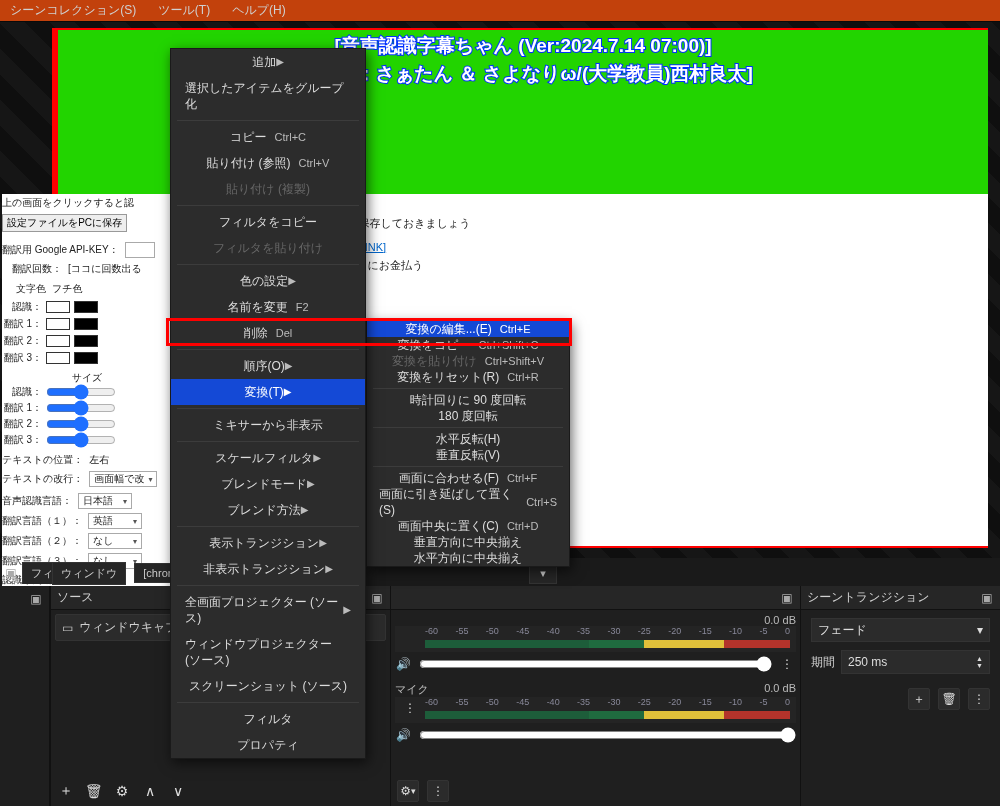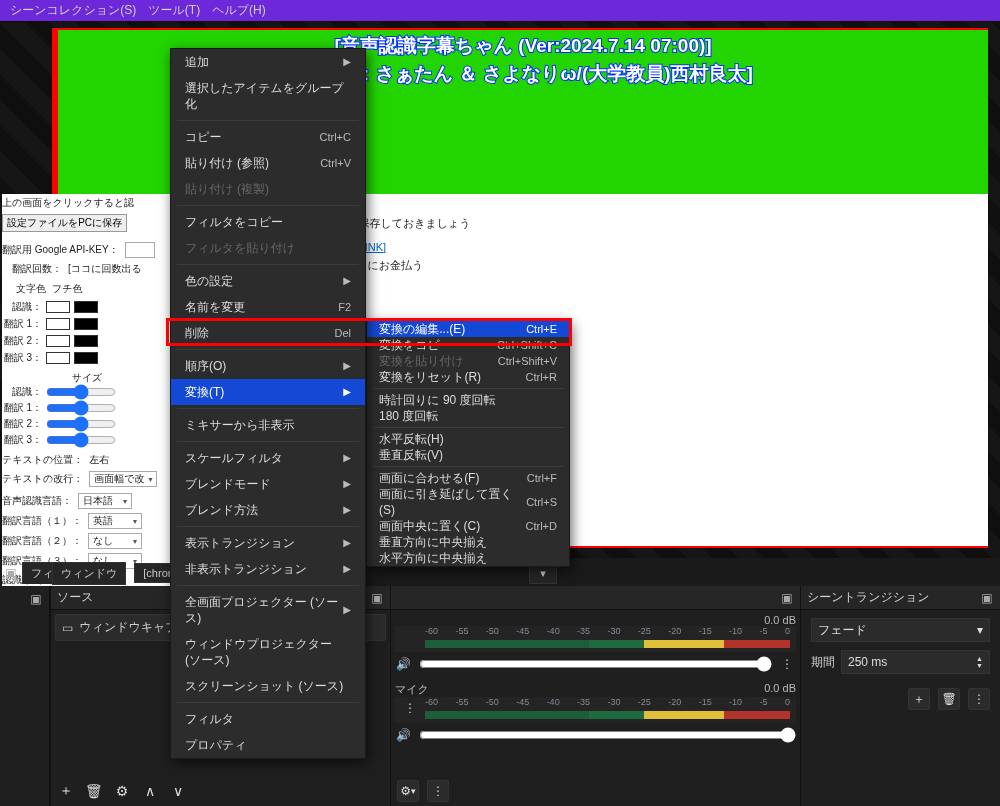--- a/index.html
+++ b/index.html
@@ -1,19 +1,19 @@
 <!DOCTYPE html>
 <html><head>
 <meta charset="utf-8">
 <style>
 * { margin: 0; padding: 0; box-sizing: border-box; }
 body { width: 1000px; height: 806px; background: #1a1a1a; font-family: "Meiryo", sans-serif; font-size: 12px; color: #d0d0d0; overflow: hidden; position: relative; }
 
 
-.menubar { height: 22px; background: #6d28d9; display: flex; align-items: center; padding-left: 4px; gap: 0; border-bottom: 1px solid #0a0a0a; }
+.menubar { height: 22px; background: #c2410c; display: flex; align-items: center; padding-left: 4px; gap: 10px; border-bottom: 1px solid #0a0a0a; }
 .menubar-item { padding: 2px 6px; color: #d0d0d0; cursor: default; }
 
 
 .preview-wrap { position: absolute; top: 22px; left: 0; right: 0; height: 536px; background: repeating-linear-gradient(45deg, #0f0f0f 0 18px, #161616 18px 36px); }
 .preview-canvas { position: absolute; left: 56px; top: 6px; right: 12px; height: 520px; background: #fff; border: 2px solid #ff0000; border-right: none; }
 .green-area { position: absolute; top: 0; left: 0; right: 0; height: 164px; background: #22d400; }
 .headline { position: absolute; top: 3px; left: 50%; transform: translateX(-50%); width: 100%; text-align: center; font-weight: 800; font-size: 19px; color: #fff; -webkit-text-stroke: 2px #0030ff; paint-order: stroke fill; }
 .headline .l2 { display: block; margin-top: 2px; }
 
 
@@ -65,21 +65,21 @@
 .trans-row { display: flex; align-items: center; gap: 6px; padding: 4px 6px; }
 .trans-input { flex: 1; background: #2b2b2b; border: 1px solid #333; color: #ddd; padding: 3px 6px; height: 24px; display: flex; align-items: center; justify-content: space-between; }
 .icon-btn { width: 22px; height: 22px; background: #2b2b2b; border: 1px solid #333; display: inline-flex; align-items: center; justify-content: center; color: #ddd; border-radius: 2px; }
 
 
 .action-row { position: absolute; bottom: 4px; left: 4px; display: flex; gap: 6px; }
 .action-row .icon-btn { background: transparent; border: none; font-size: 14px; }
 
 
 .ctx { position: absolute; left: 170px; top: 48px; width: 196px; background: #2c2c2c; border: 1px solid #1a1a1a; box-shadow: 2px 4px 12px rgba(0,0,0,0.6); z-index: 20; }
-.ctx-item { display: flex; align-items: center; justify-content: space-between; padding: 5px 14px; color: #ddd; position: relative; line-height: 16px; }
+.ctx-item { display: flex; align-items: center; justify-content: center; padding: 5px 14px; color: #ddd; position: relative; line-height: 16px; }
 .ctx-item.disabled { color: #666; }
 .ctx-item .arrow { font-size: 10px; color: #bbb; }
 .ctx-item .sc { color: #bbb; font-size: 11px; margin-left: 8px; }
 .ctx-sep { height: 1px; background: #3c3c3c; margin: 3px 6px; }
 .ctx-item.hi { background: #1449d6; color: #fff; }
 .ctx-item.hi .arrow, .ctx-item.hi .sc { color: #fff; }
 
 
 .red-hi { position: absolute; left: 166px; top: 318px; width: 406px; height: 28px; border: 3px solid #ff0000; z-index: 30; pointer-events: none; }
 

